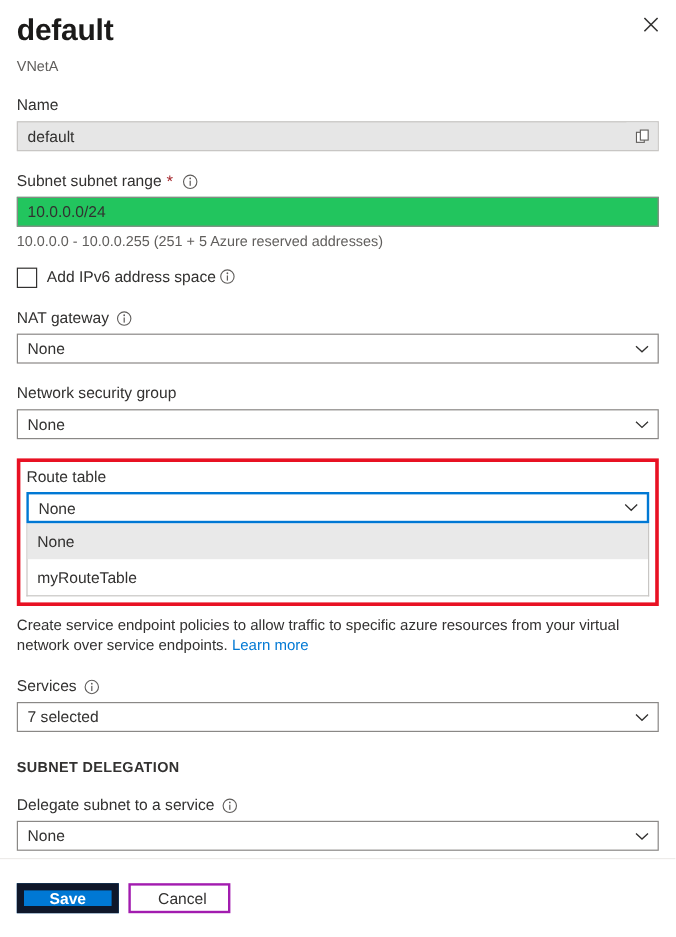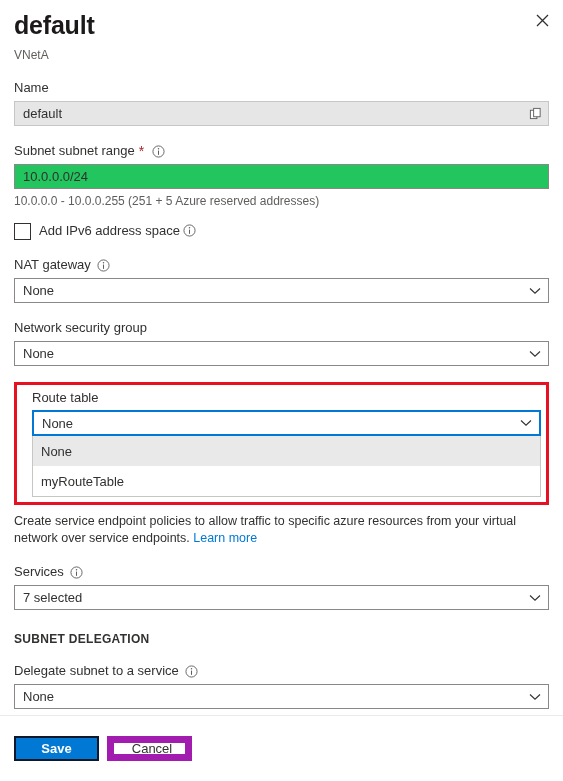--- a/index.html
+++ b/index.html
@@ -204,21 +204,21 @@
     box-sizing: border-box;
   }
   .dropdown-option.selected {
     background: #e9e9e9;
   }
 
   
   .highlight-box {
     position: relative;
     border: 3px solid #e81123;
-    padding: 4px 5px 5px 15px;
+    padding: 4px 5px 5px 5px;
     margin-top: 16px;
     box-sizing: border-box;
   }
   .highlight-box .field-label { margin-bottom: 3px; }
 
   
   .description {
     font-size: 12.5px;
     color: #323130;
     line-height: 17px;
@@ -253,27 +253,27 @@
     display: inline-flex;
     align-items: center;
     justify-content: center;
     cursor: pointer;
     box-sizing: border-box;
     padding: 0 12px;
   }
   .btn-primary {
     background: #0078d4;
     color: #ffffff;
-    border: 2px solid #0f172a;
+    border: 6px solid #0f172a;
     font-weight: bold;
   }
   .btn-secondary {
     background: #ffffff;
     color: #323130;
-    border: 7px solid #a21caf;
+    border: 2px solid #a21caf;
     padding-left: 17px;
   }
 </style>
 </head>
 <body>
 
 <div class="panel-header">
   <div class="panel-title">default</div>
   <div class="panel-subtitle">VNetA</div>
   <button class="close-btn">

